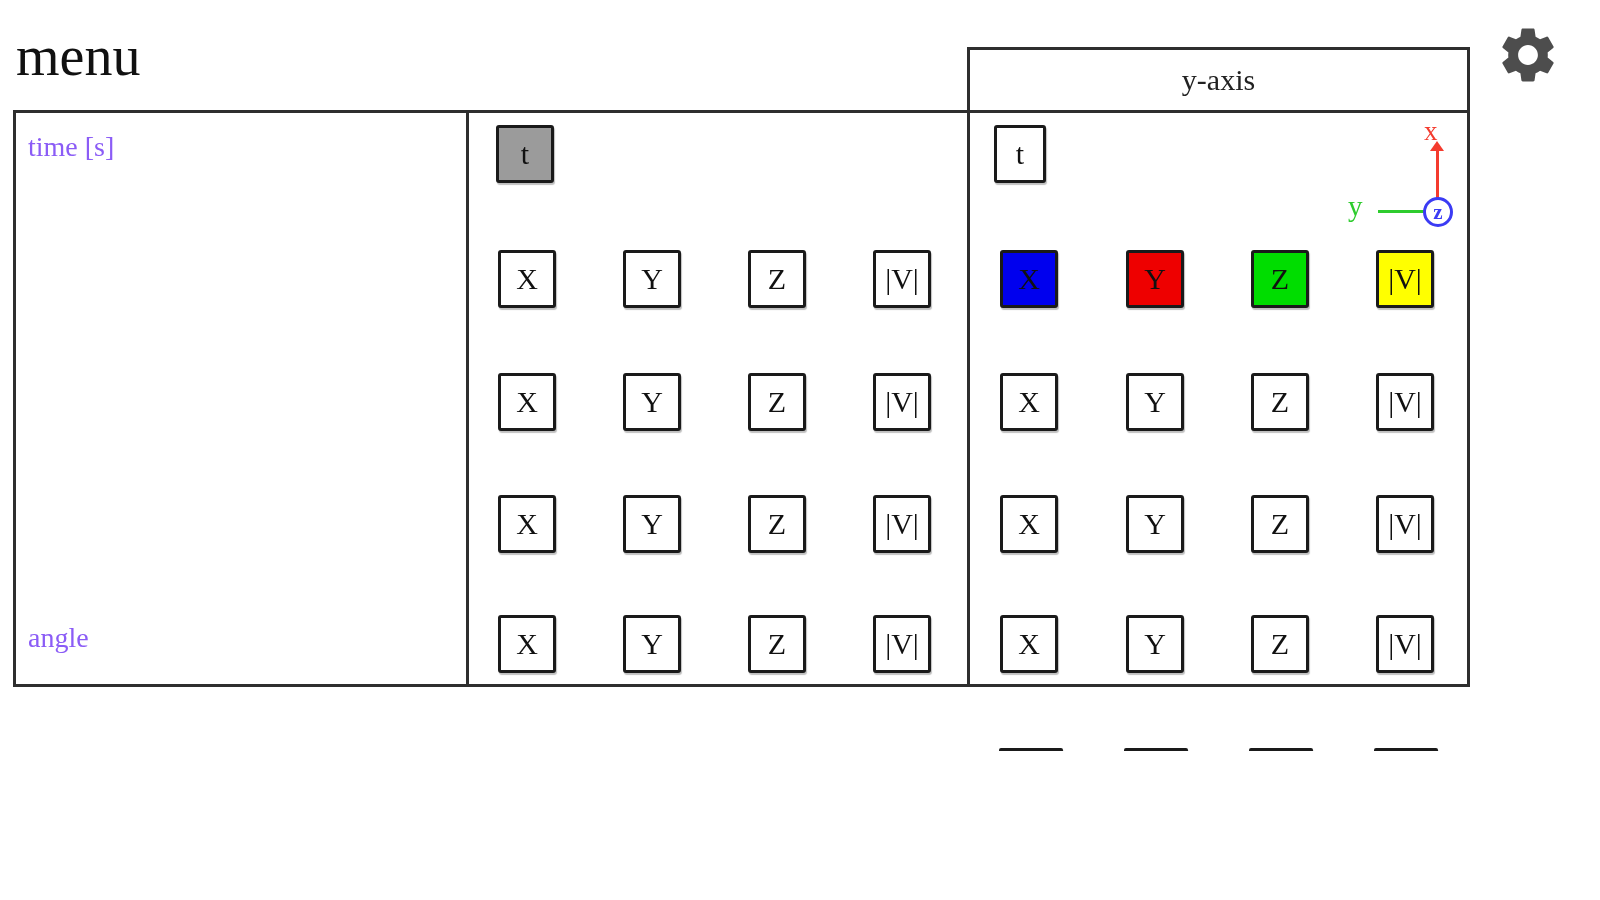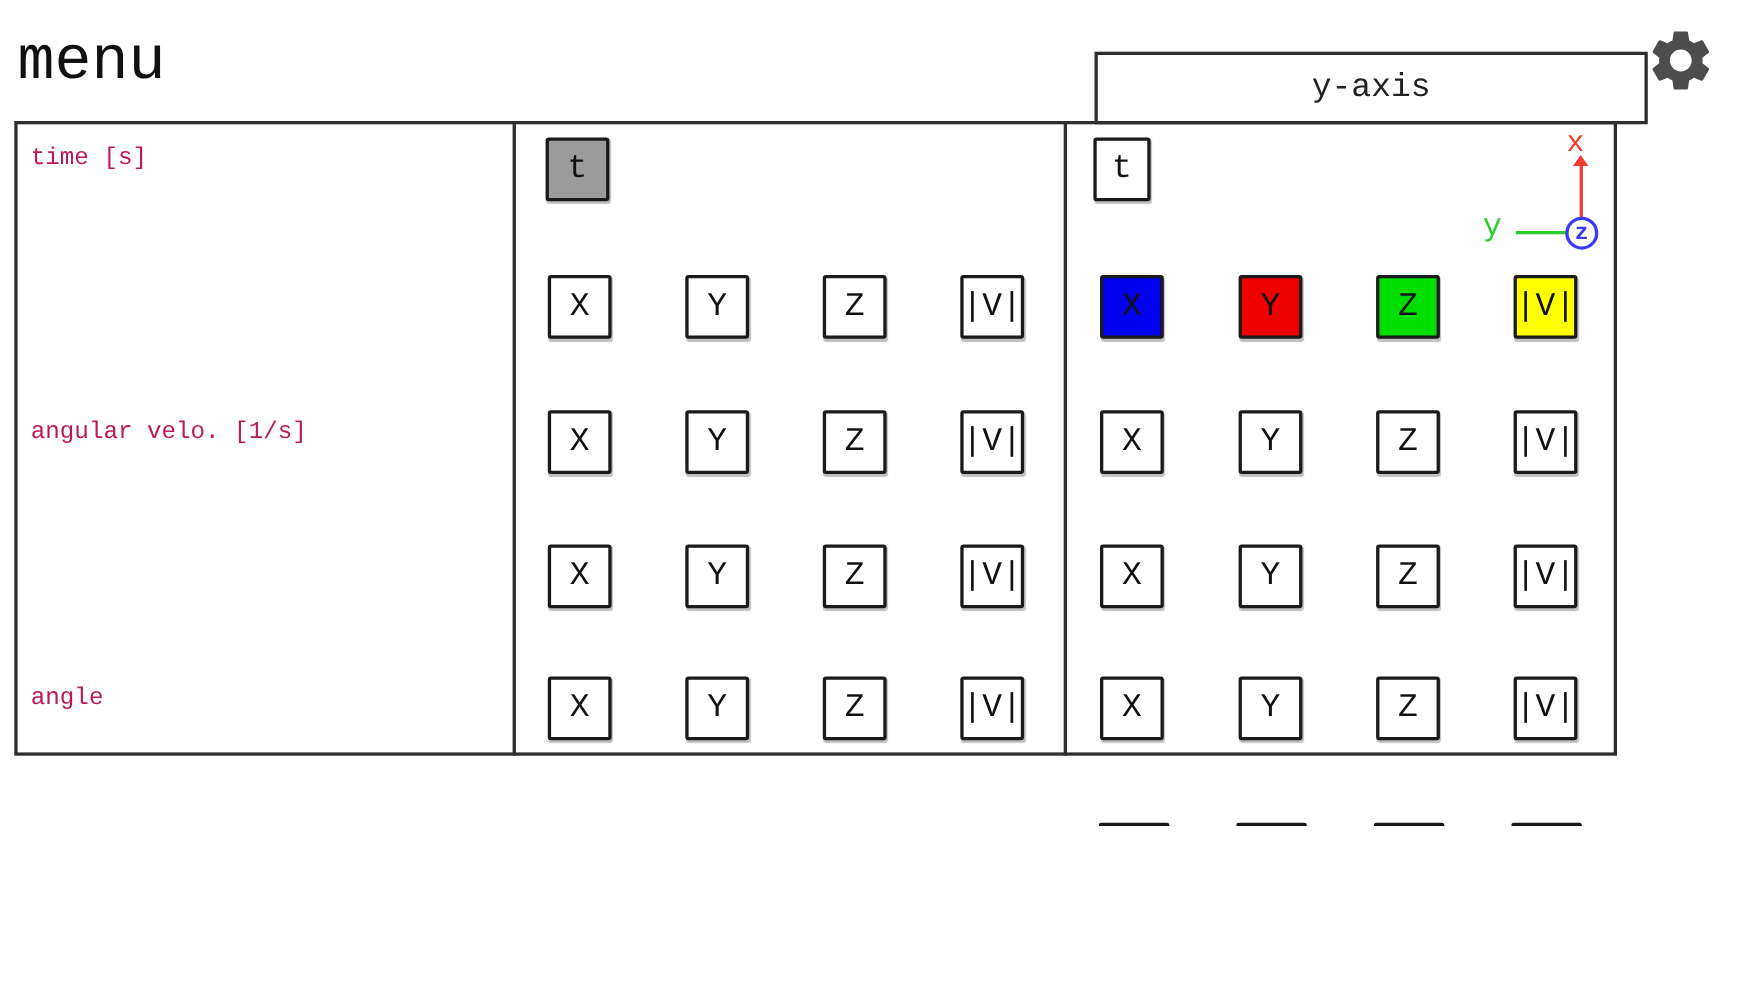--- a/index.html
+++ b/index.html
@@ -1,31 +1,31 @@
 <!DOCTYPE html>
 <html><head>
 <meta charset="utf-8">
 <style>
   html,body{margin:0;padding:0;background:#ffffff;}
   #screen{position:relative;width:1600px;height:751px;overflow:hidden;background:#fff;
-          font-family:Liberation Mono, monospace;color:#1a1a1a;}
+          font-family:Liberation Serif, serif;color:#1a1a1a;}
 
   .page-title{position:absolute;left:16px;top:24px;font-size:56px;line-height:64px;color:#111;}
 
   
   .table-box{position:absolute;left:13px;top:110px;width:1457px;height:577px;
              border:3px solid #2e2e2e;box-sizing:border-box;}
   .vline{position:absolute;top:110px;height:577px;width:3px;background:#2e2e2e;}
   .vline.v1{left:466px;} .vline.v2{left:967px;}
   .hdr{position:absolute;top:47px;height:66px;border:3px solid #2e2e2e;box-sizing:border-box;
        display:flex;align-items:center;justify-content:center;font-size:30px;color:#222;background:#fff;}
-  .hdr.hx{left:466px;width:504px;} .hdr.hy{left:967px;width:503px;margin-left:28px;}
+  .hdr.hx{left:466px;width:504px;} .hdr.hy{left:967px;width:503px;}
 
   
-  .rowlabel{position:absolute;left:28px;font-size:22px;color:#be185d;white-space:nowrap;}
+  .rowlabel{position:absolute;left:28px;font-size:28px;color:#8b5cf6;white-space:nowrap;}
   .lr0{top:131px;} .lr1{top:257px;} .lr2{top:380px;} .lr3{top:502px;} .lr4{top:622px;text-align:right;}
 
   
   .btn{position:absolute;width:58px;height:58px;border:3px solid #1a1a1a;border-radius:3px;
        box-sizing:border-box;display:flex;align-items:center;justify-content:center;
        font-size:30px;color:#111;background:#fff;box-shadow:1px 2px 1px rgba(0,0,0,0.25);}
   .r0{top:125px;} .r1{top:250px;} .r2{top:373px;} .r3{top:495px;} .r4{top:615px;}
   .xt{left:496px;} .yt{left:994px;width:52px;}
   .xc0{left:498px;} .xc1{left:623px;} .xc2{left:748px;} .xc3{left:873px;}
   .yc0{left:1000px;} .yc1{left:1126px;} .yc2{left:1251px;} .yc3{left:1376px;}
@@ -75,21 +75,20 @@
       c0.59-0.24,1.13-0.56,1.62-0.94l2.39,0.96c0.22,0.08,0.47,0,0.59-0.22l1.92-3.32c0.12-0.22,0.07-0.47-0.12-0.61L19.14,12.94z
       M12,15.6c-1.98,0-3.6-1.62-3.6-3.6s1.62-3.6,3.6-3.6s3.6,1.62,3.6,3.6S13.98,15.6,12,15.6z"></path>
   </svg>
 
   <div class="hdr hy">y-axis</div>
   <div class="table-box"></div>
   <div class="vline v1"></div>
   <div class="vline v2"></div>
 
   <div class="rowlabel lr0">time [s]</div>
-  <div class="rowlabel lr2">angular velo. [1/s]</div>
   <div class="rowlabel lr4">angle</div>
 
   <div class="btn r0 xt" style="background: rgb(155, 155, 155);">t</div>
   <div class="btn r0 yt" style="background: rgb(255, 255, 255);">t</div>
 
   <div class="btn r1 xc0" style="background: rgb(255, 255, 255);">X</div>
   <div class="btn r1 xc1" style="background: rgb(255, 255, 255);">Y</div>
   <div class="btn r1 xc2" style="background: rgb(255, 255, 255);">Z</div>
   <div class="btn r1 xc3" style="background: rgb(255, 255, 255);">|V|</div>
   <div class="btn r1 yc0" style="background: rgb(0, 0, 238);">X</div>

